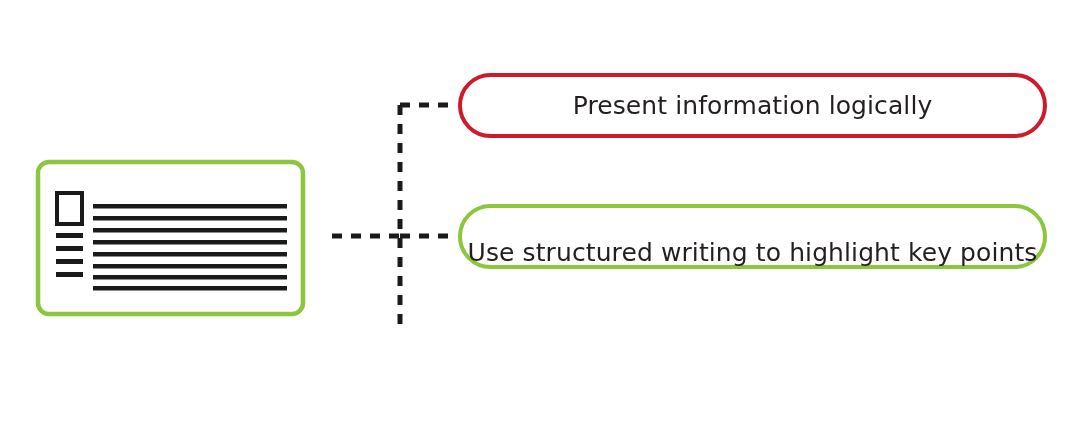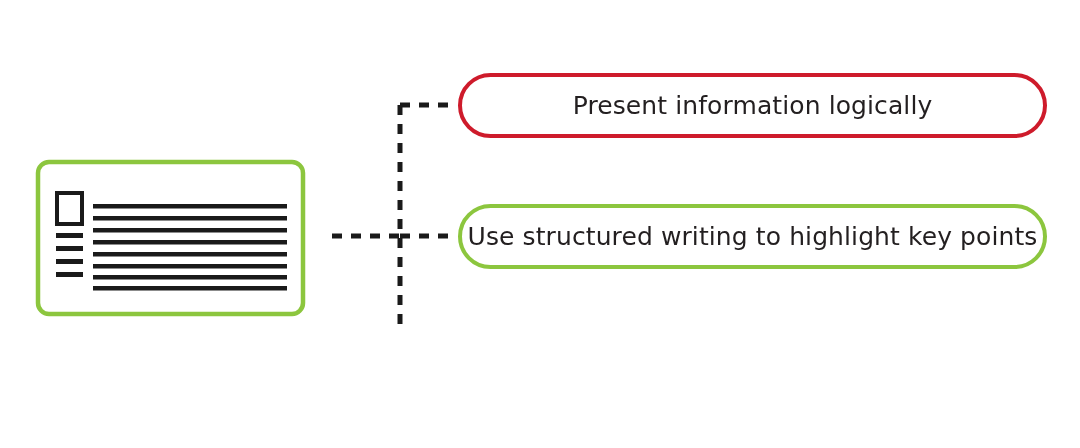--- a/index.html
+++ b/index.html
@@ -53,21 +53,21 @@
     justify-content: center;
   }
   .pill-label {
     font-size: 25px;
     line-height: 1;
     color: #231f20;
     letter-spacing: 0.1px;
     white-space: nowrap;
   }
   #pill-present  { top: 73px;  border-color: #ce1b2b; }
-  #pill-structured { top: 204px; border-color: #8cc63e; }
+  #pill-structured { top: 204px; border-color: #8cc63e; align-items: flex-end; }
   #pill-evidence { top: 335px; border-color: #1b7fc3; }
 </style>
 </head>
 <body>
 
 <div id="canvas">
 
   <svg id="laptop-illustration" viewBox="0 0 360 448" xmlns="http://www.w3.org/2000/svg">
 
     <rect x="38" y="162" width="265" height="152" rx="11" ry="11" fill="#ffffff" stroke="#8cc63e" stroke-width="4.5"></rect>

